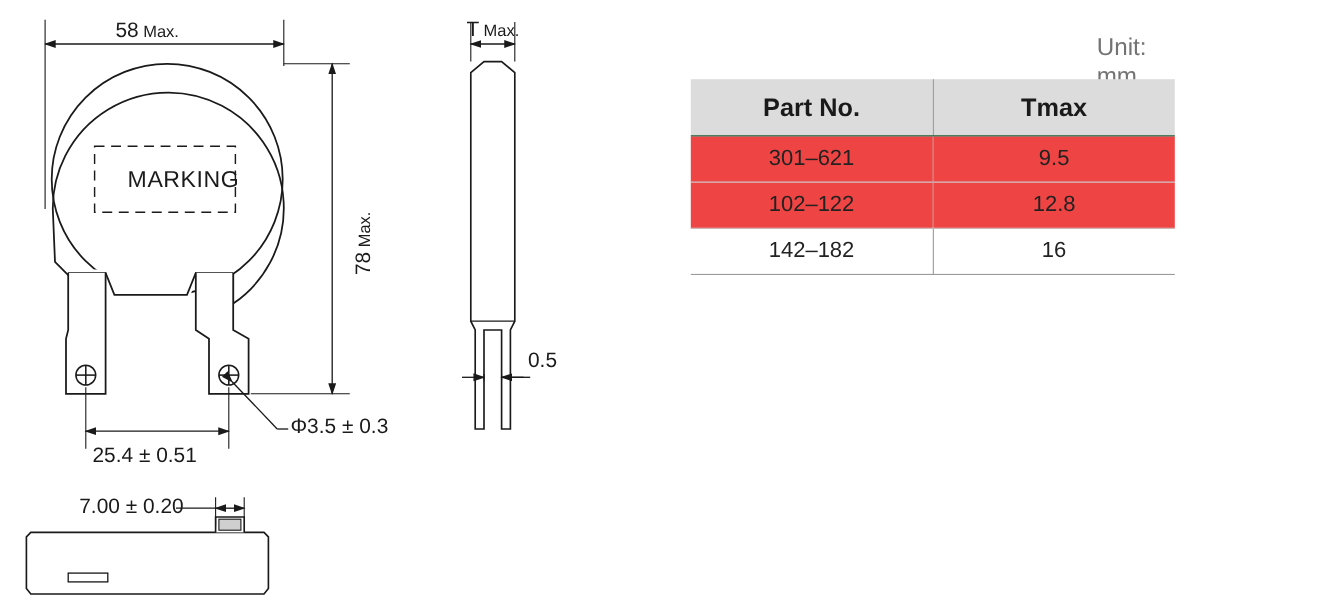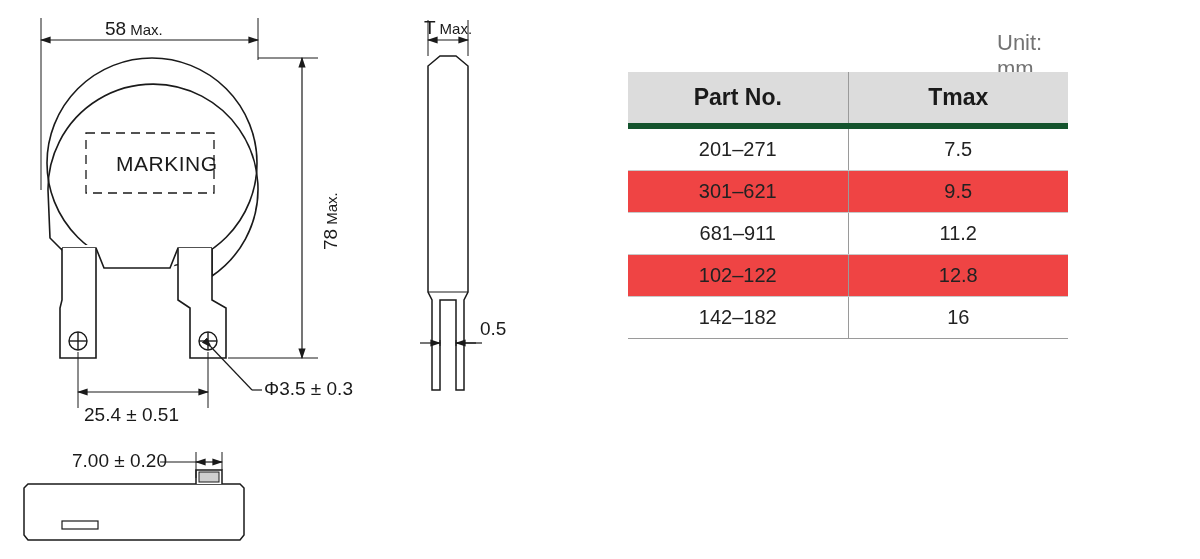--- a/index.html
+++ b/index.html
@@ -40,21 +40,21 @@
     border-collapse: collapse;
     width: 440px;
     font-size: 19px;
   }
   table.spec th {
     background: #dcdcdc;
     font-size: 23px;
     font-weight: bold;
     padding: 12px 4px;
     text-align: center;
-    border-bottom: 6px solid #14532d;
+    border-bottom: 1px solid #14532d;
   }
   table.spec td {
     padding: 9px 4px;
     text-align: center;
     border-bottom: 1px solid #c8c8c8;
     font-size: 20px;
     color: #222;
   }
   table.spec tr.alt td {
     background: #ef4444;
@@ -231,32 +231,24 @@
 
   <div class="table-wrap">
     <table class="spec">
       <thead>
         <tr>
           <th class="col-left">Part No.</th>
           <th>Tmax</th>
         </tr>
       </thead>
       <tbody>
-        <tr>
-          <td class="col-left">201–271</td>
-          <td>7.5</td>
-        </tr>
         <tr class="alt">
           <td class="col-left">301–621</td>
           <td>9.5</td>
         </tr>
-        <tr>
-          <td class="col-left">681–911</td>
-          <td>11.2</td>
-        </tr>
         <tr class="alt">
           <td class="col-left">102–122</td>
           <td>12.8</td>
         </tr>
         <tr class="last">
           <td class="col-left">142–182</td>
           <td>16</td>
         </tr>
       </tbody>
     </table>

